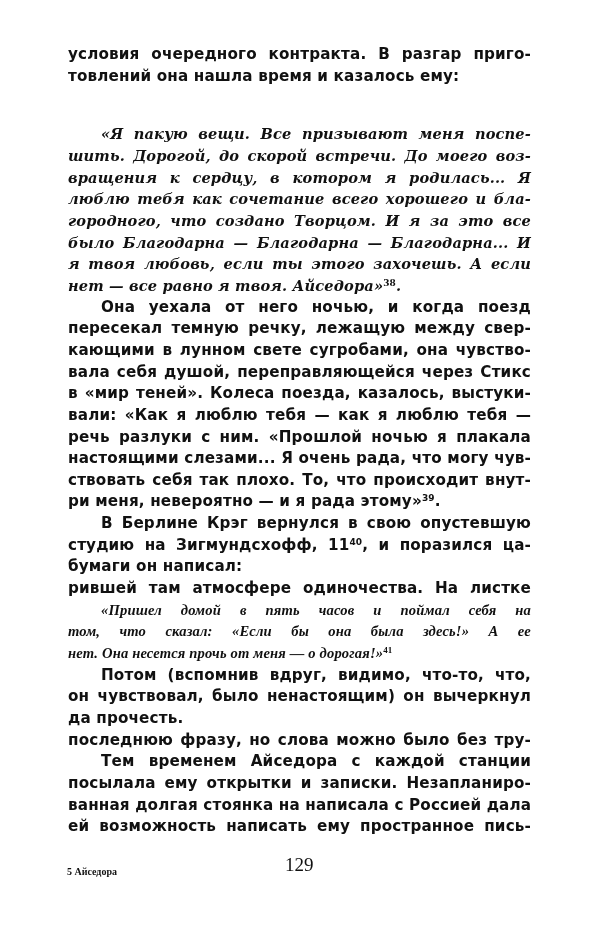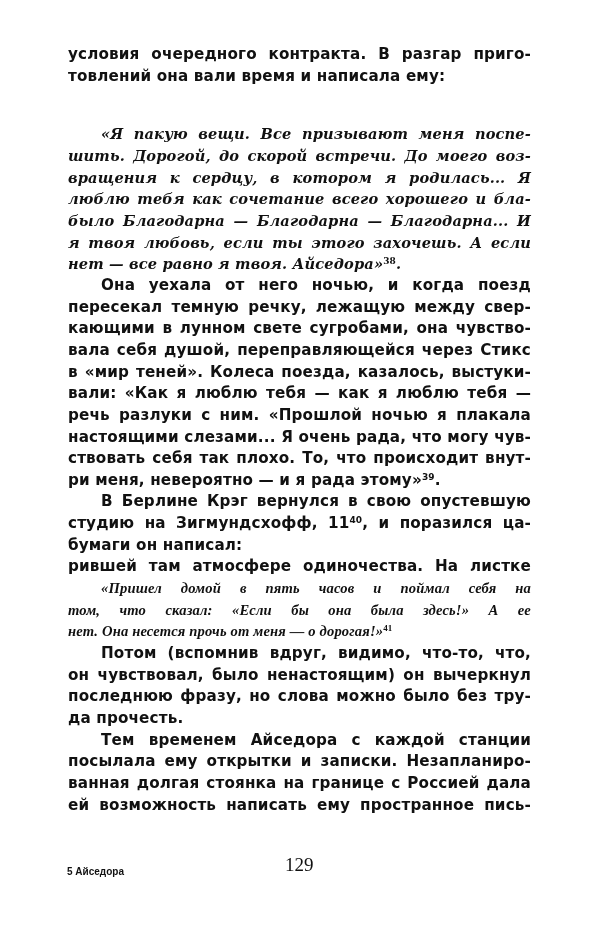--- a/index.html
+++ b/index.html
@@ -45,49 +45,50 @@
     sup {
       font-size: 9px;
       line-height: 0;
       vertical-align: 5px;
       font-style: normal;
     }
     .footer-left {
       position: absolute;
       left: 67px;
       top: 866px;
-      font-family: Liberation Sans, sans-serif;
+      font-family: Liberation Serif, serif;
       font-size: 10px;
       font-weight: bold;
       color: #111;
     }
     .page-number {
       position: absolute;
       left: 285px;
       top: 854px;
       font-family: "Liberation Serif", serif;
       font-size: 19px;
       color: #111;
     }
   </style>
 </head>
 <body>
 
 <div class="page-text">
 
   <p>
     <span class="line">условия очередного контракта. В разгар приго-</span>
-    <span class="line last">товлений она вали время и написала ему:</span>
+    <span class="line last">товлений она нашла время и казалось ему:</span>
   </p>
 
   <p class="quote-block" style="font-style: italic; font-family: 'DejaVu Serif', serif; font-size: 14.6px; margin-top: 36px;">
     <span class="line first-indent">«Я пакую вещи. Все призывают меня поспе-</span>
     <span class="line">шить. Дорогой, до скорой встречи. До моего воз-</span>
     <span class="line">вращения к сердцу, в котором я родилась... Я</span>
     <span class="line">люблю тебя как сочетание всего хорошего и бла-</span>
+    <span class="line">городного, что создано Творцом. И я за это все</span>
     <span class="line">было Благодарна — Благодарна — Благодарна... И</span>
     <span class="line">я твоя любовь, если ты этого захочешь. А если</span>
     <span class="line last"><span>нет — все равно я твоя. Айседора»</span><sup>38</sup><span>.</span></span>
   </p>
 
   <p>
     <span class="line first-indent">Она уехала от него ночью, и когда поезд</span>
     <span class="line">пересекал темную речку, лежащую между свер-</span>
     <span class="line">кающими в лунном свете сугробами, она чувство-</span>
     <span class="line">вала себя душой, переправляющейся через Стикс</span>
@@ -108,27 +109,27 @@
 
   <p style="font-style: italic; font-family: Liberation Serif, serif; font-size: 14.6px;">
     <span class="line first-indent">«Пришел домой в пять часов и поймал себя на</span>
     <span class="line">том, что сказал: «Если бы она была здесь!» А ее</span>
     <span class="line last"><span>нет. Она несется прочь от меня — о дорогая!»</span><sup>41</sup></span>
   </p>
 
   <p>
     <span class="line first-indent">Потом (вспомнив вдруг, видимо, что-то, что,</span>
     <span class="line">он чувствовал, было ненастоящим) он вычеркнул</span>
+    <span class="line last">да прочесть.</span>
     <span class="line">последнюю фразу, но слова можно было без тру-</span>
-    <span class="line last">да прочесть.</span>
   </p>
 
   <p>
     <span class="line first-indent">Тем временем Айседора с каждой станции</span>
     <span class="line">посылала ему открытки и записки. Незапланиро-</span>
-    <span class="line">ванная долгая стоянка на границе с Россией дала</span>
+    <span class="line">ванная долгая стоянка на написала с Россией дала</span>
     <span class="line">ей возможность написать ему пространное пись-</span>
   </p>
 
 </div>
 
 <div class="footer-left">5 Айседора</div>
 <div class="page-number">129</div>
 
 </body></html>

